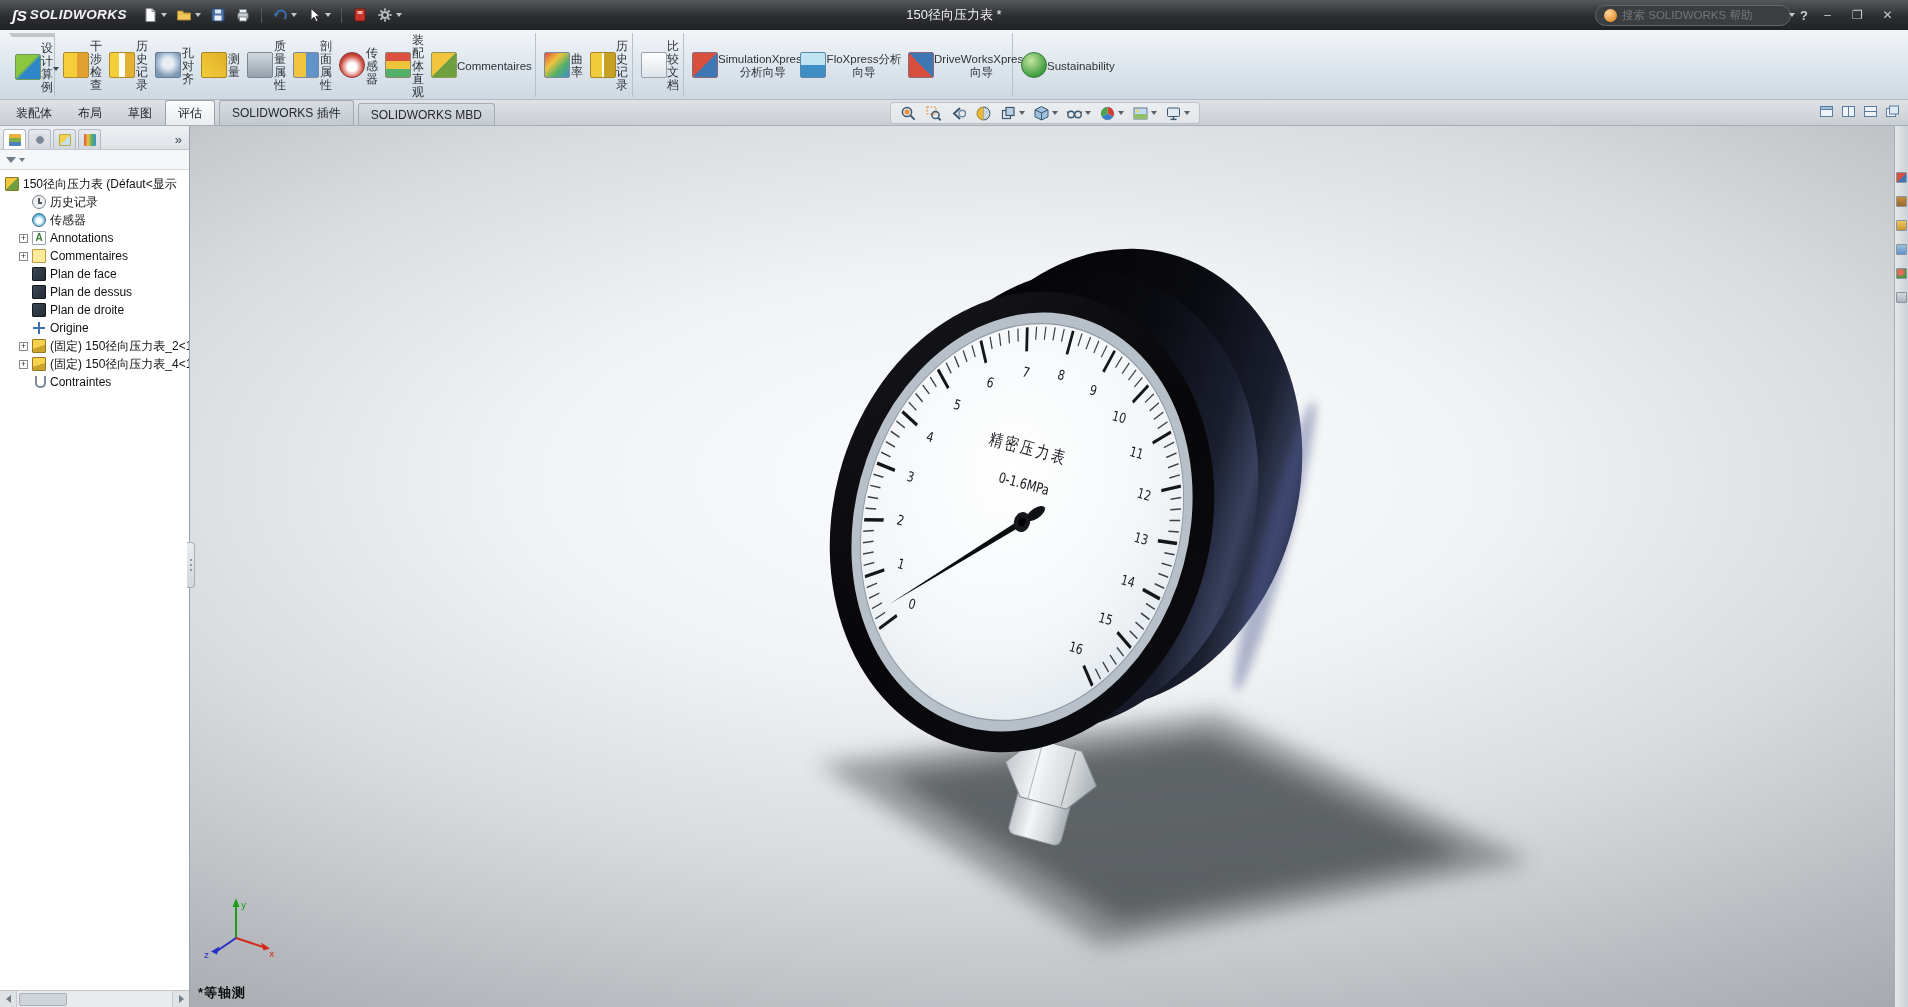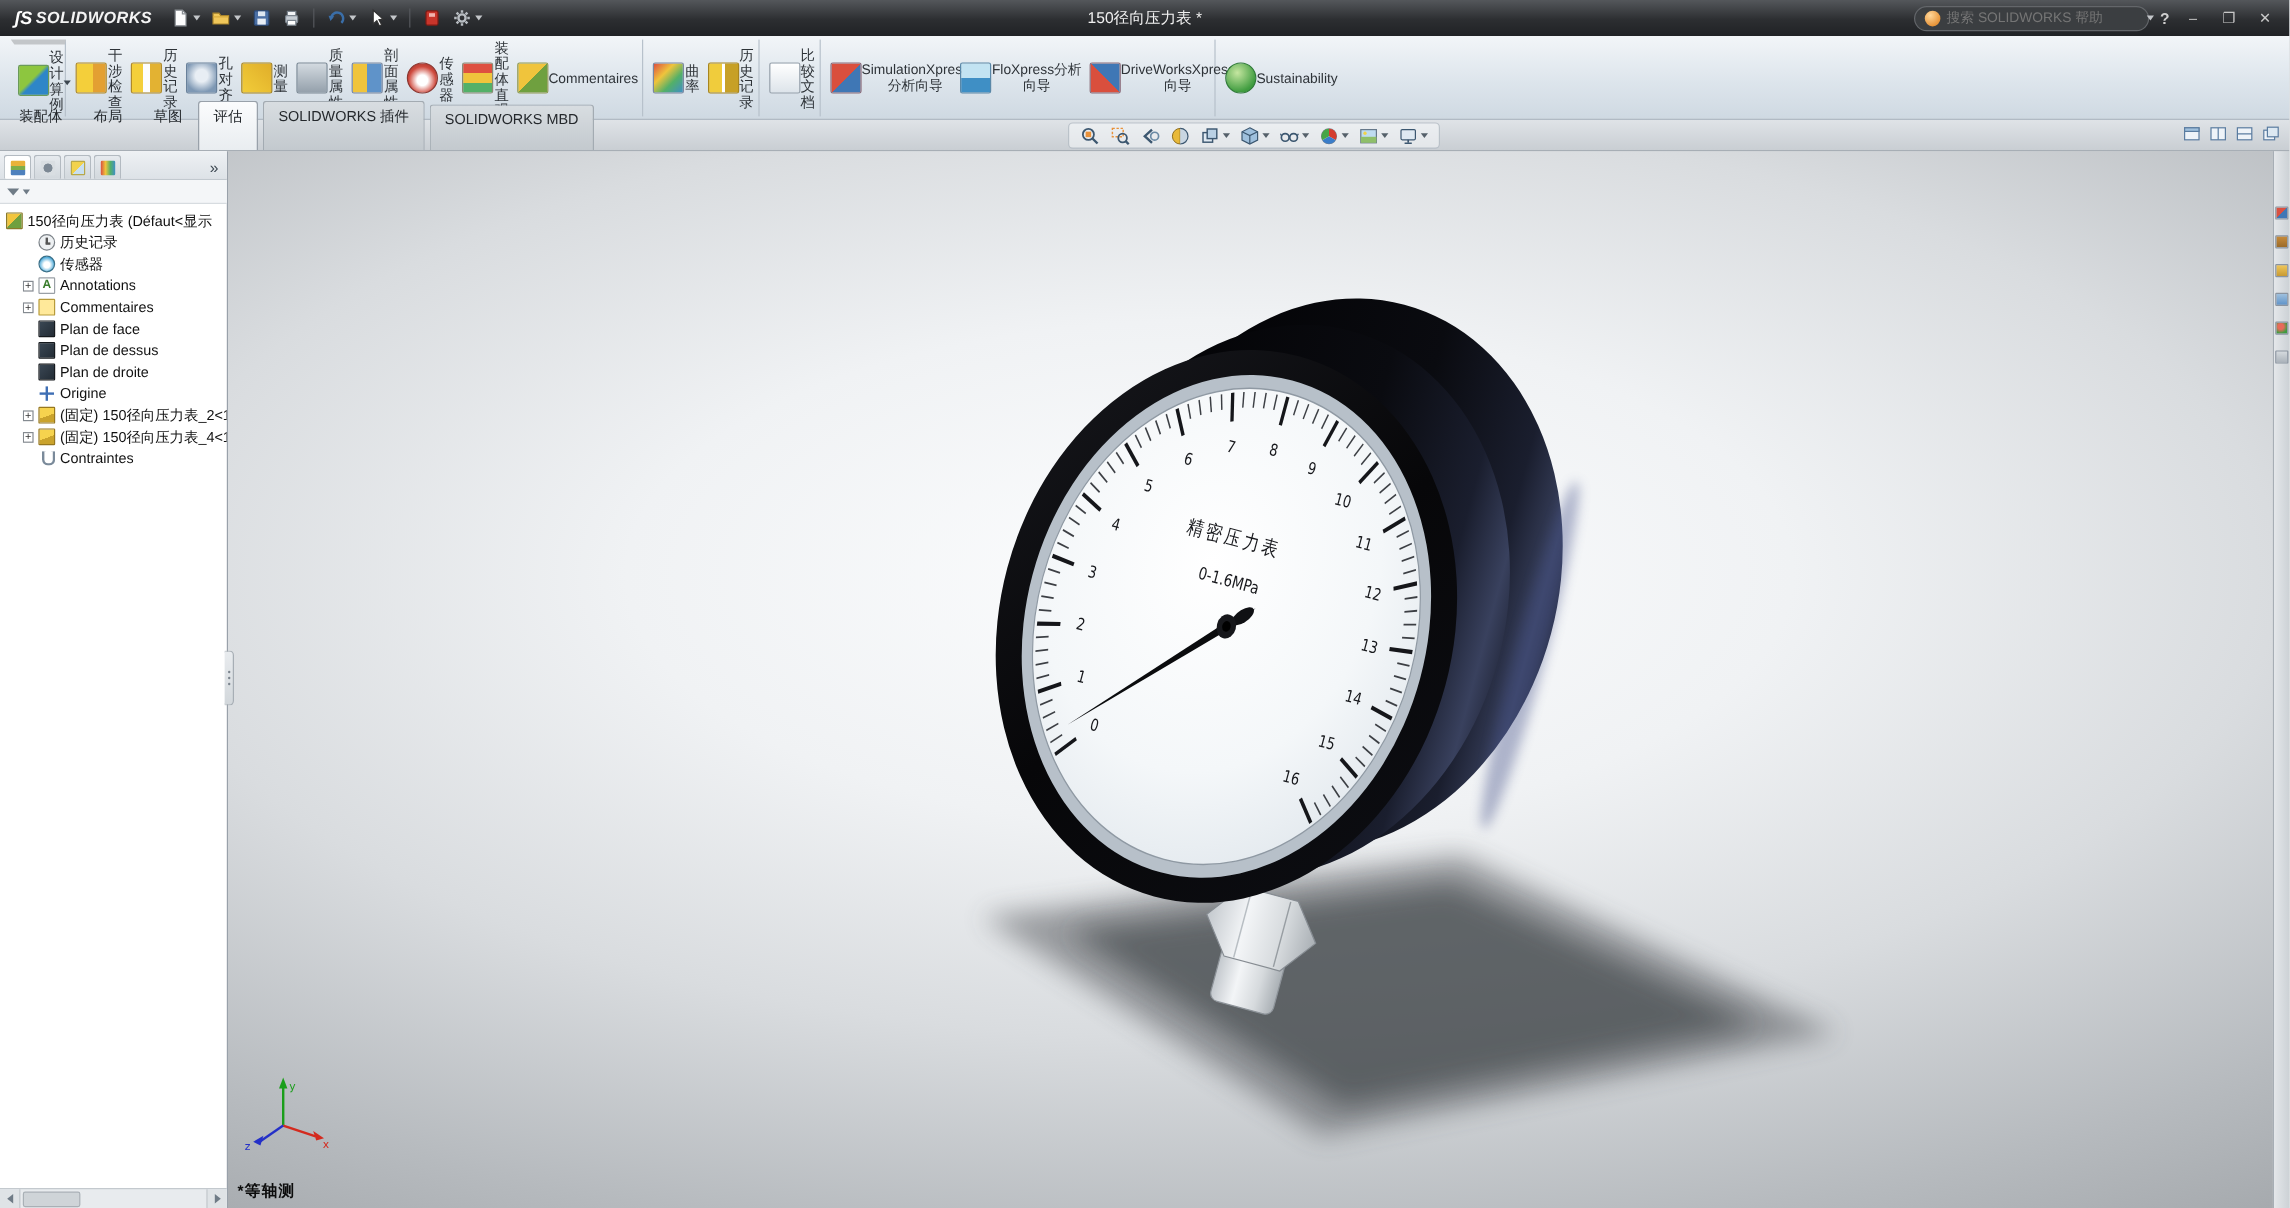--- a/index.html
+++ b/index.html
@@ -45,21 +45,21 @@
   .ric.curvature{background:linear-gradient(135deg,#de5040,#efc43c 35%,#53b068 65%,#3f8fc5);border:1px solid #7a88a0}
   .ric.symmetry-check{background:linear-gradient(90deg,#f0cc3c 0 46%,#ffffff 46% 54%,#c7a026 54%);border:1px solid #a8851e}
   .ric.compare-docs{background:linear-gradient(#ffffff,#dde4ea);border:1px solid #98a2ac}
   .ric.simulationxpress{background:linear-gradient(135deg,#d94f3d 0 50%,#3f77b5 50%);border:1px solid #8a6a78}
   .ric.floxpress{background:linear-gradient(180deg,#c2e3f2 0 50%,#3f8fc5 50%);border:1px solid #5a88a8}
   .ric.driveworksxpress{background:linear-gradient(45deg,#d94f3d 0 50%,#3f77b5 50%);border:1px solid #8a6a78}
   .ric.sustainability{border-radius:50%;background:radial-gradient(circle at 38% 32%,#c5e6a0,#3f9c3f 72%);border:1px solid #2f7a38}
 
   
   .tabrow{height:26px;background:linear-gradient(#dfe3e7,#c9ced3);border-bottom:1px solid #a7aeb5;display:flex;align-items:flex-end;padding:0 0 0 3px;position:relative}
-  .tab{padding:4px 12px 19px;font-size:12px;color:#24282c;border:1px solid transparent;border-bottom:none}
+  .tab{padding:4px 12px 3px;font-size:12px;color:#24282c;border:1px solid transparent;border-bottom:none}
   .tab.active{background:linear-gradient(#fbfcfd,#e9edf0);border-color:#99a1aa;border-radius:3px 3px 0 0}
   .tab.addin{background:linear-gradient(#d8dde1,#c3c9ce);border:1px solid #a3abb2;border-bottom:none;border-radius:3px 3px 0 0;margin-left:4px}
   .headsup{position:absolute;left:890px;top:2px;display:flex;align-items:center;gap:8px;background:rgba(247,249,251,.55);border:1px solid rgba(150,160,172,.55);border-radius:4px;padding:1px 9px;height:22px}
   .hitem{display:flex;align-items:center;gap:2px}
   .hcaret{width:0;height:0;border-left:3px solid transparent;border-right:3px solid transparent;border-top:4px solid #55606a}
   .wintiles{position:absolute;right:8px;top:4px;display:flex;gap:7px;align-items:center}
 
   
   .main{display:flex;height:881px;position:relative}
   .treepanel{width:190px;background:#fff;border-right:1px solid #99a1aa;display:flex;flex-direction:column;font-size:12px}

